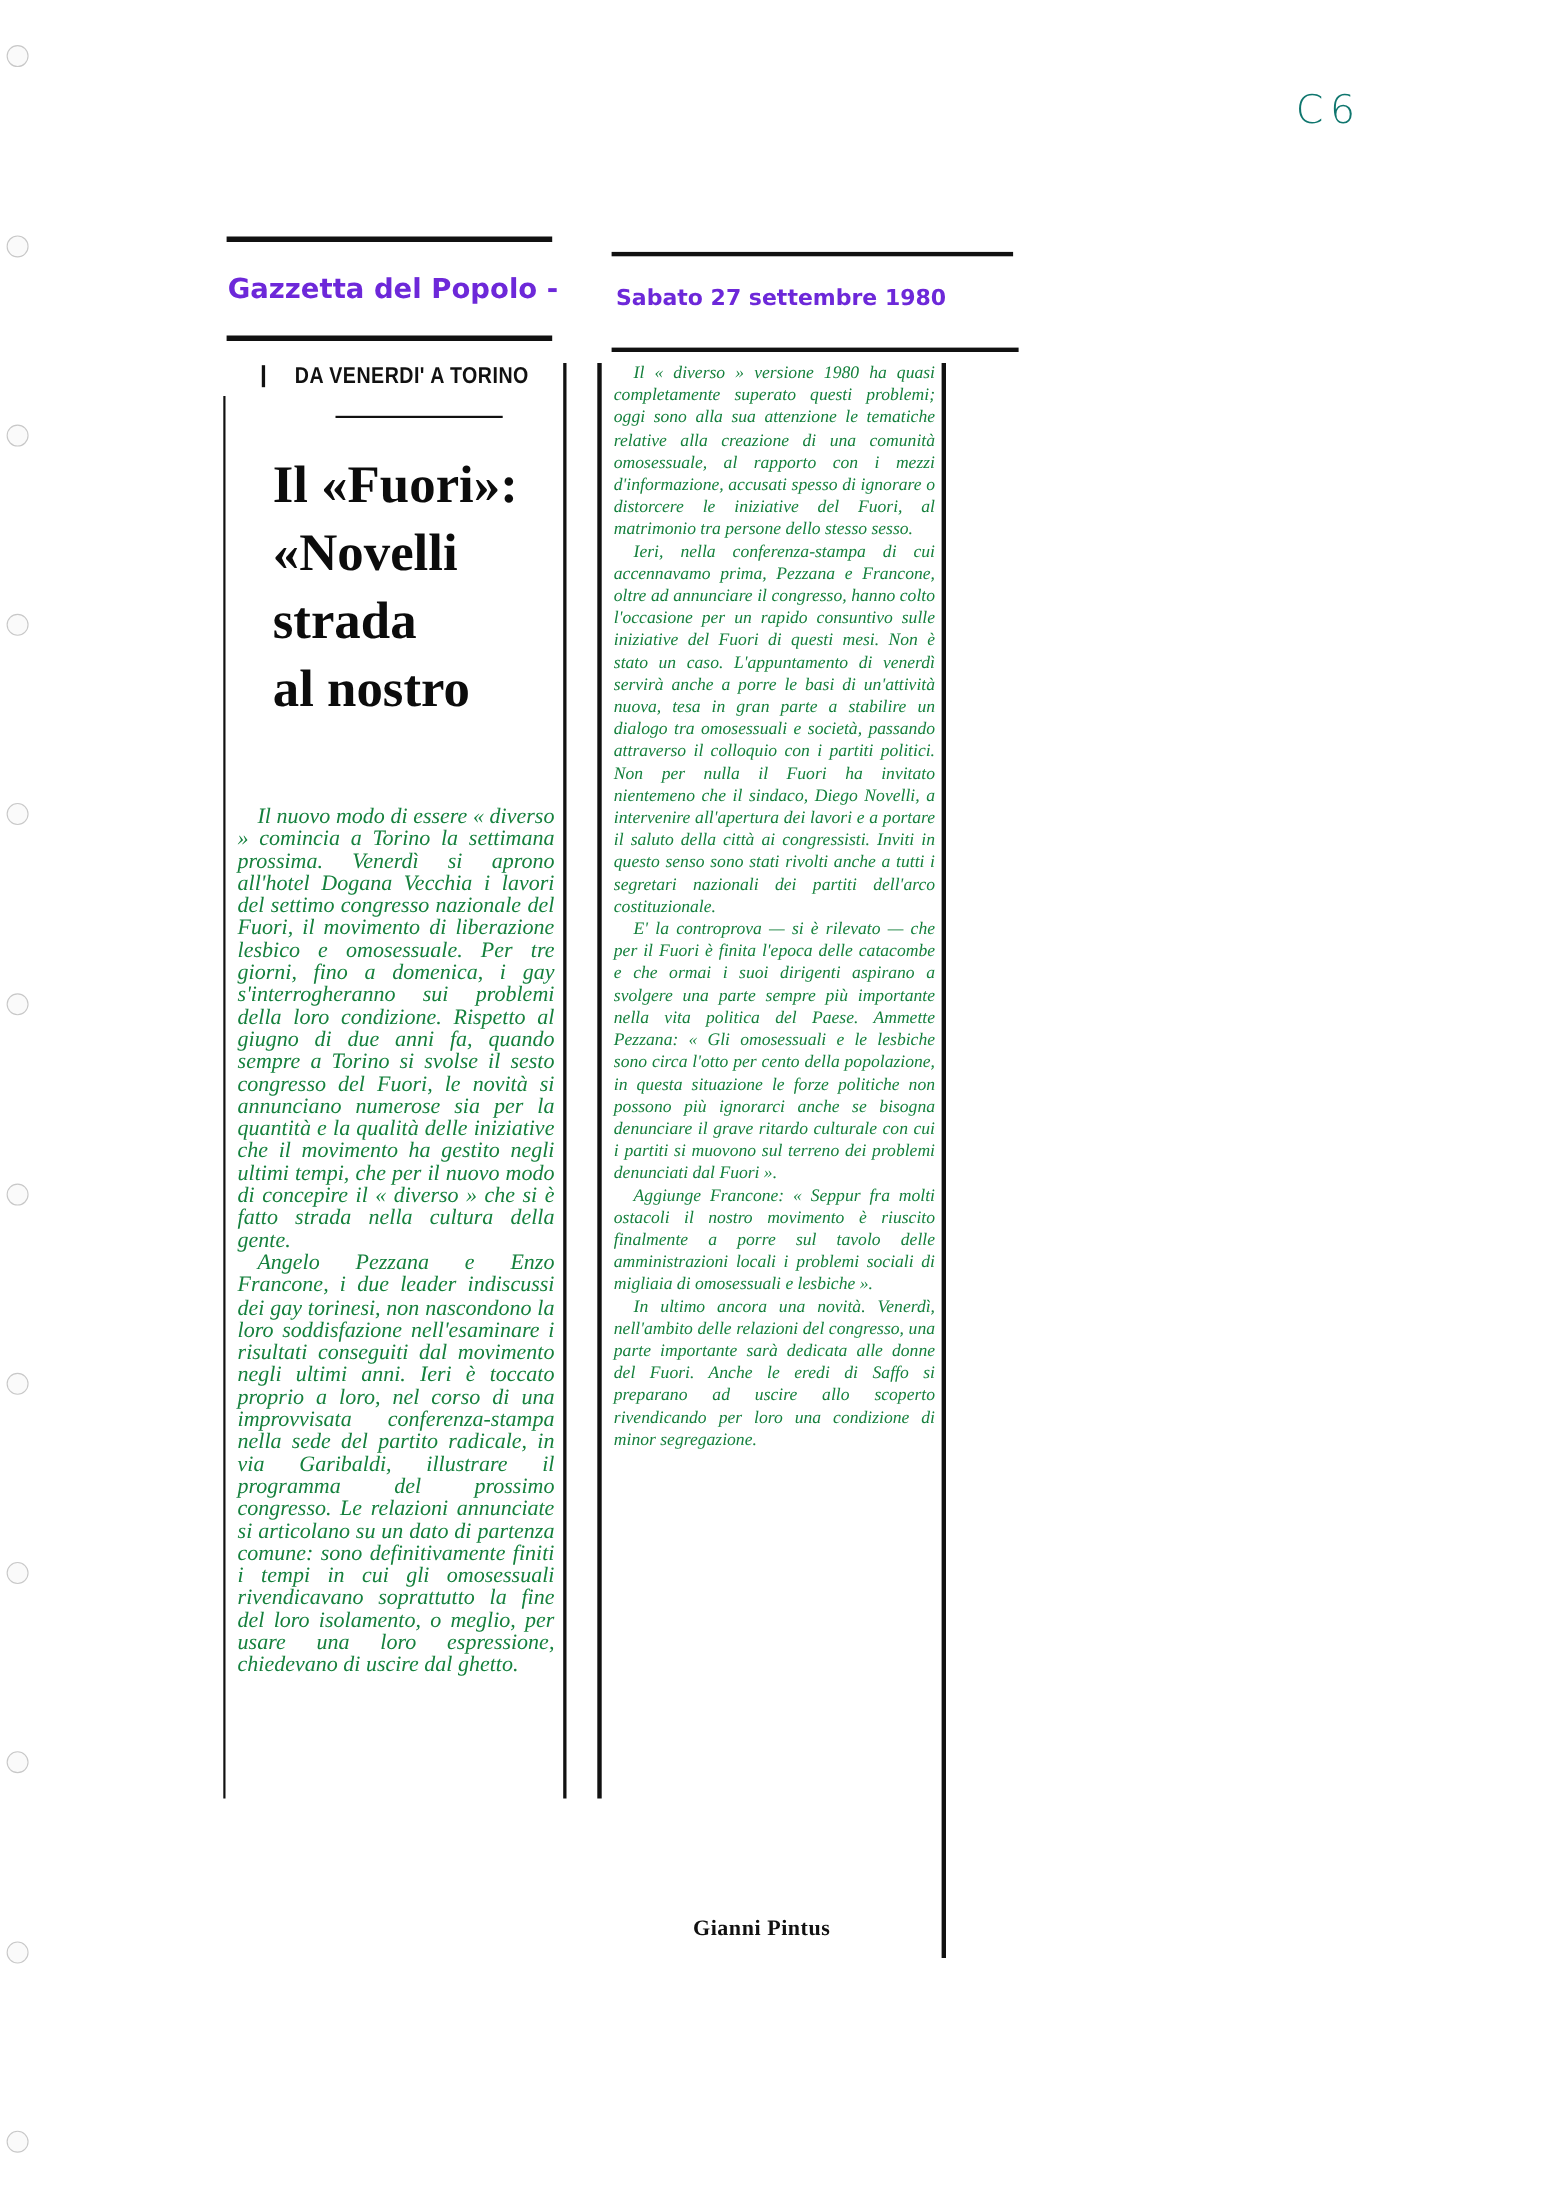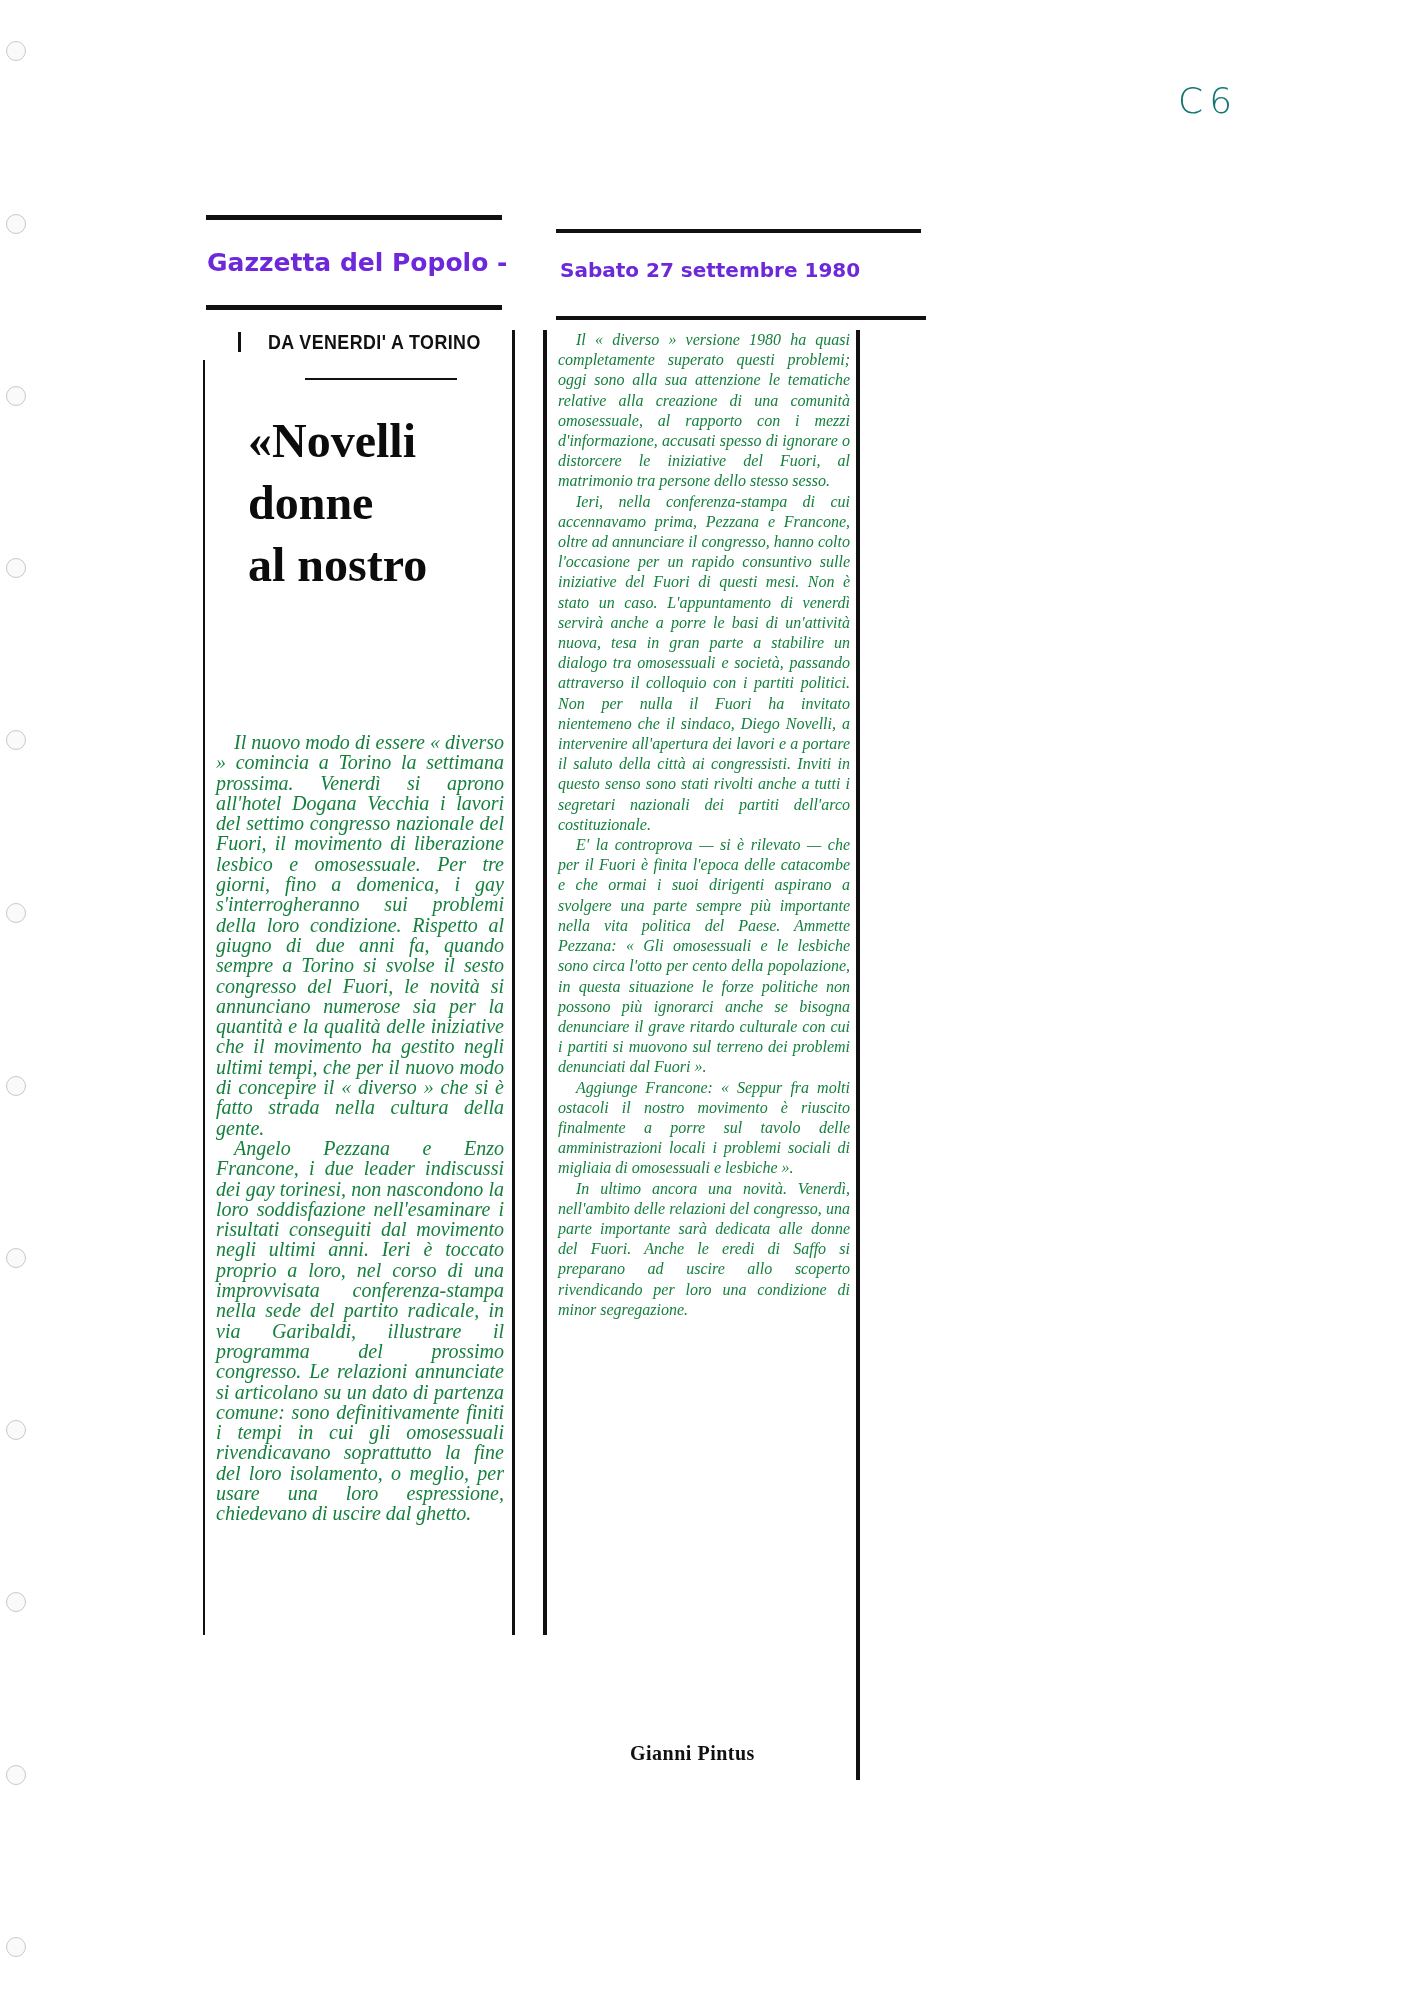--- a/index.html
+++ b/index.html
@@ -48,22 +48,23 @@
   <div class="vline" style="left:203px; top:360px; width:2px; height:1275px;"></div>
   <div class="vline" style="left:512px; top:330px; width:3px; height:1305px;"></div>
   <div class="vline" style="left:543px; top:330px; width:4px; height:1305px;"></div>
   <div class="vline" style="left:856px; top:330px; width:4px; height:1450px;"></div>
 
   <div class="rule" style="left:238px; top:332px; width:3px; height:20px;"></div>
   <div class="kicker">DA VENERDI' A TORINO</div>
   <div class="rule" style="left:305px; top:378px; width:152px; height:2px;"></div>
 
   <div class="headline">
+    <div>Il «Fuori»:</div>
     <div>«Novelli</div>
-    <div>donne</div>
+    <div>strada</div>
     <div>al nostro</div>
   </div>
 
   <div class="body-col" style="left:216px; top:732px; width:288px; font-size:20px; line-height:20.3px;">
     <p>Il nuovo modo di essere « diverso » comincia a Torino la settimana prossima. Venerdì si aprono all'hotel Dogana Vecchia i lavori del settimo congresso nazionale del Fuori, il movimento di liberazione lesbico e omosessuale. Per tre giorni, fino a domenica, i gay s'interrogheranno sui problemi della loro condizione. Rispetto al giugno di due anni fa, quando sempre a Torino si svolse il sesto congresso del Fuori, le novità si annunciano numerose sia per la quantità e la qualità delle iniziative che il movimento ha gestito negli ultimi tempi, che per il nuovo modo di concepire il « diverso » che si è fatto strada nella cultura della gente.</p>
     <p>Angelo Pezzana e Enzo Francone, i due leader indiscussi dei gay torinesi, non nascondono la loro soddisfazione nell'esaminare i risultati conseguiti dal movimento negli ultimi anni. Ieri è toccato proprio a loro, nel corso di una improvvisata conferenza-stampa nella sede del partito radicale, in via Garibaldi, illustrare il programma del prossimo congresso. Le relazioni annunciate si articolano su un dato di partenza comune: sono definitivamente finiti i tempi in cui gli omosessuali rivendicavano soprattutto la fine del loro isolamento, o meglio, per usare una loro espressione, chiedevano di uscire dal ghetto.</p>
   </div>
 
   <div class="body-col" style="left:558px; top:330px; width:292px; font-size:16px; line-height:20.2px;">
     <p>Il « diverso » versione 1980 ha quasi completamente superato questi problemi; oggi sono alla sua attenzione le tematiche relative alla creazione di una comunità omosessuale, al rapporto con i mezzi d'informazione, accusati spesso di ignorare o distorcere le iniziative del Fuori, al matrimonio tra persone dello stesso sesso.</p>

